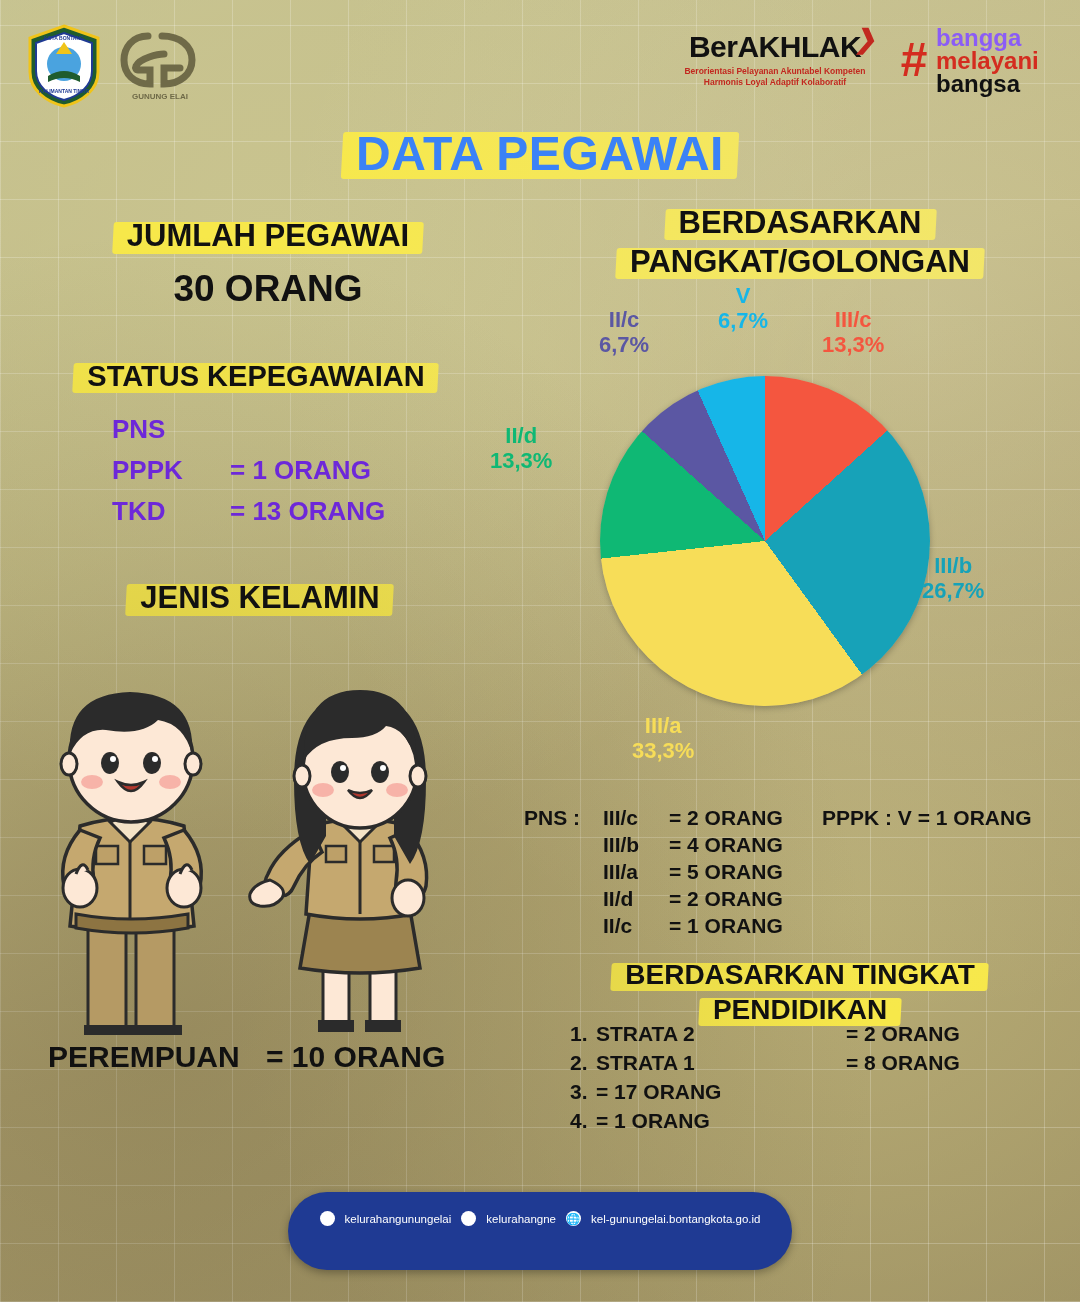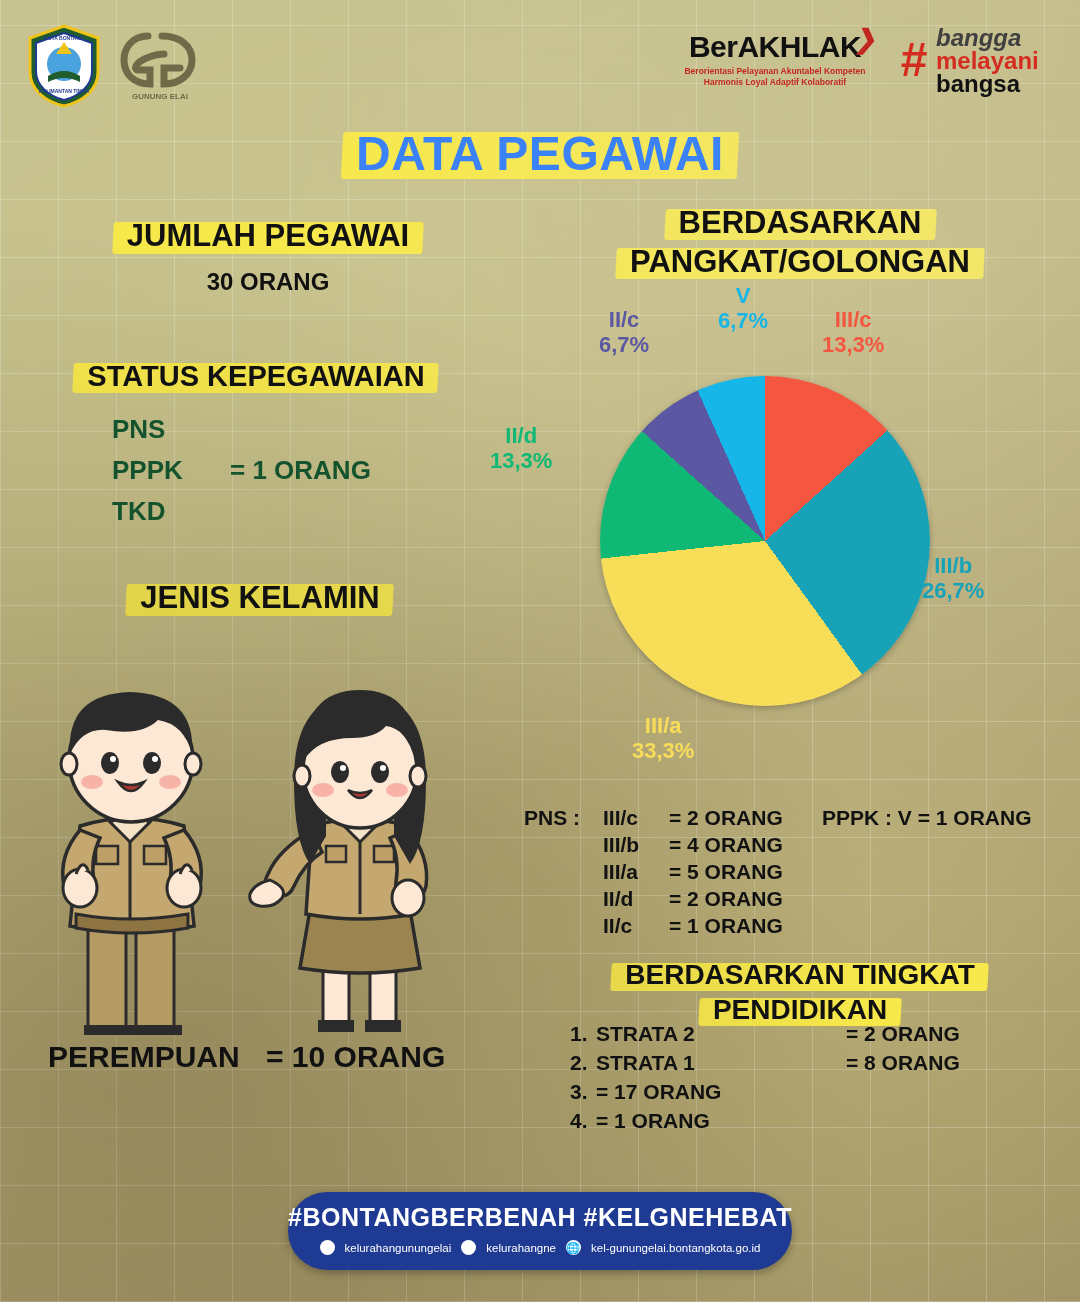--- a/index.html
+++ b/index.html
@@ -31,21 +31,21 @@
   .berakhlak { position:absolute; left:680px; top:30px; width:190px; text-align:center; }
   .berakhlak .b1 { font-size:30px; font-weight:bold; color:#111; letter-spacing:-0.5px; font-family:"Liberation Sans", sans-serif;}
   .berakhlak .b2 { font-size:8.5px; font-weight:bold; color:#c2281f; line-height:1.25; margin-top:2px; }
   .berakhlak .arrow {
     position:absolute; right:-8px; top:-6px; font-size:26px; color:#c2281f; font-weight:bold;
     transform:skewX(-12deg);
   }
   .bangga { position:absolute; left:900px; top:26px; width:160px; }
   .bangga .hash { position:absolute; left:0; top:6px; font-size:48px; color:#d42c1f; font-weight:bold; font-style:italic; }
   .bangga .lines { margin-left:36px; font-weight:bold; font-size:24px; line-height:0.96; }
-  .bangga .l1 { color:#404040;font-style:italic; }
+  .bangga .l1 { color:#8b5cf6; }
   .bangga .l2 { color:#d42c1f; }
   .bangga .l3 { color:#111; }
 
   
   .hl { position:relative; display:inline-block; padding:2px 14px; }
   .hl::before {
     content:""; position:absolute; left:0; right:0; top:14%; bottom:6%;
     background:#f7e84a; transform:skewX(-3deg); z-index:-1;
     border-radius:3px;
   }
@@ -53,26 +53,26 @@
 
   .title {
     position:absolute; top:124px; left:0; width:1080px; text-align:center;
   }
   .title .txt { font-size:48px; font-weight:bold; color:#3b82f6; letter-spacing:0.5px; }
 
   
   .jumlah-label { position:absolute; top:216px; left:78px; width:380px; text-align:center; }
   .jumlah-label .txt { font-size:31px; font-weight:bold; color:#111; }
   .jumlah-value { position:absolute; top:268px; left:78px; width:380px; text-align:center;
-     font-size:24px; font-weight:bold; color:#111; }
+     font-size:37px; font-weight:bold; color:#111; }
 
   .status-label { position:absolute; top:358px; left:36px; width:440px; text-align:center; }
   .status-label .txt { font-size:29px; font-weight:bold; color:#111; }
 
-  .status-list { position:absolute; top:414px; left:112px; font-size:26px; font-weight:bold; color:#14532d; }
+  .status-list { position:absolute; top:414px; left:112px; font-size:26px; font-weight:bold; color:#6d28d9; }
   .status-list .row { display:flex; margin-bottom:10px; }
   .status-list .k { width:118px; }
   .status-list .v { width:200px; }
 
   .jk-label { position:absolute; top:578px; left:60px; width:400px; text-align:center; }
   .jk-label .txt { font-size:31px; font-weight:bold; color:#111; }
 
   .jk-stats { position:absolute; top:1040px; left:48px; font-size:30px; font-weight:bold; color:#111; }
   .jk-stats .row { display:flex; margin-bottom:6px; }
   .jk-stats .k { width:218px; }
@@ -178,20 +178,21 @@
 <div class="status-list">
   <div class="row">
     <div class="k">PNS</div>
   </div>
   <div class="row">
     <div class="k">PPPK</div>
     <div class="v">= 1 ORANG</div>
   </div>
   <div class="row">
     <div class="k">TKD</div>
+    <div class="v">= 13 ORANG</div>
   </div>
 </div>
 
 <div class="jk-label">
   <span class="hl"><span class="txt">JENIS KELAMIN</span></span>
 </div>
 
 <div class="people">
   <svg width="470" height="420" viewBox="0 0 470 420">
 
@@ -374,21 +375,20 @@
     <div class="no">3.</div>
     <div class="vl">= 17 ORANG</div>
   </div>
   <div class="row">
     <div class="no">4.</div>
     <div class="vl">= 1 ORANG</div>
   </div>
 </div>
 
 <div class="footer">
-  <div class="tag">#BONTANGBERBENAH #KELGNEHEBAT</div>
   <div class="socials">
     <span class="ic">◻</span>
     <span>kelurahangunungelai</span>
     <span class="ic">f</span>
     <span>kelurahangne</span>
     <span class="ic">🌐</span>
     <span>kel-gunungelai.bontangkota.go.id</span>
   </div>
 </div>
 

